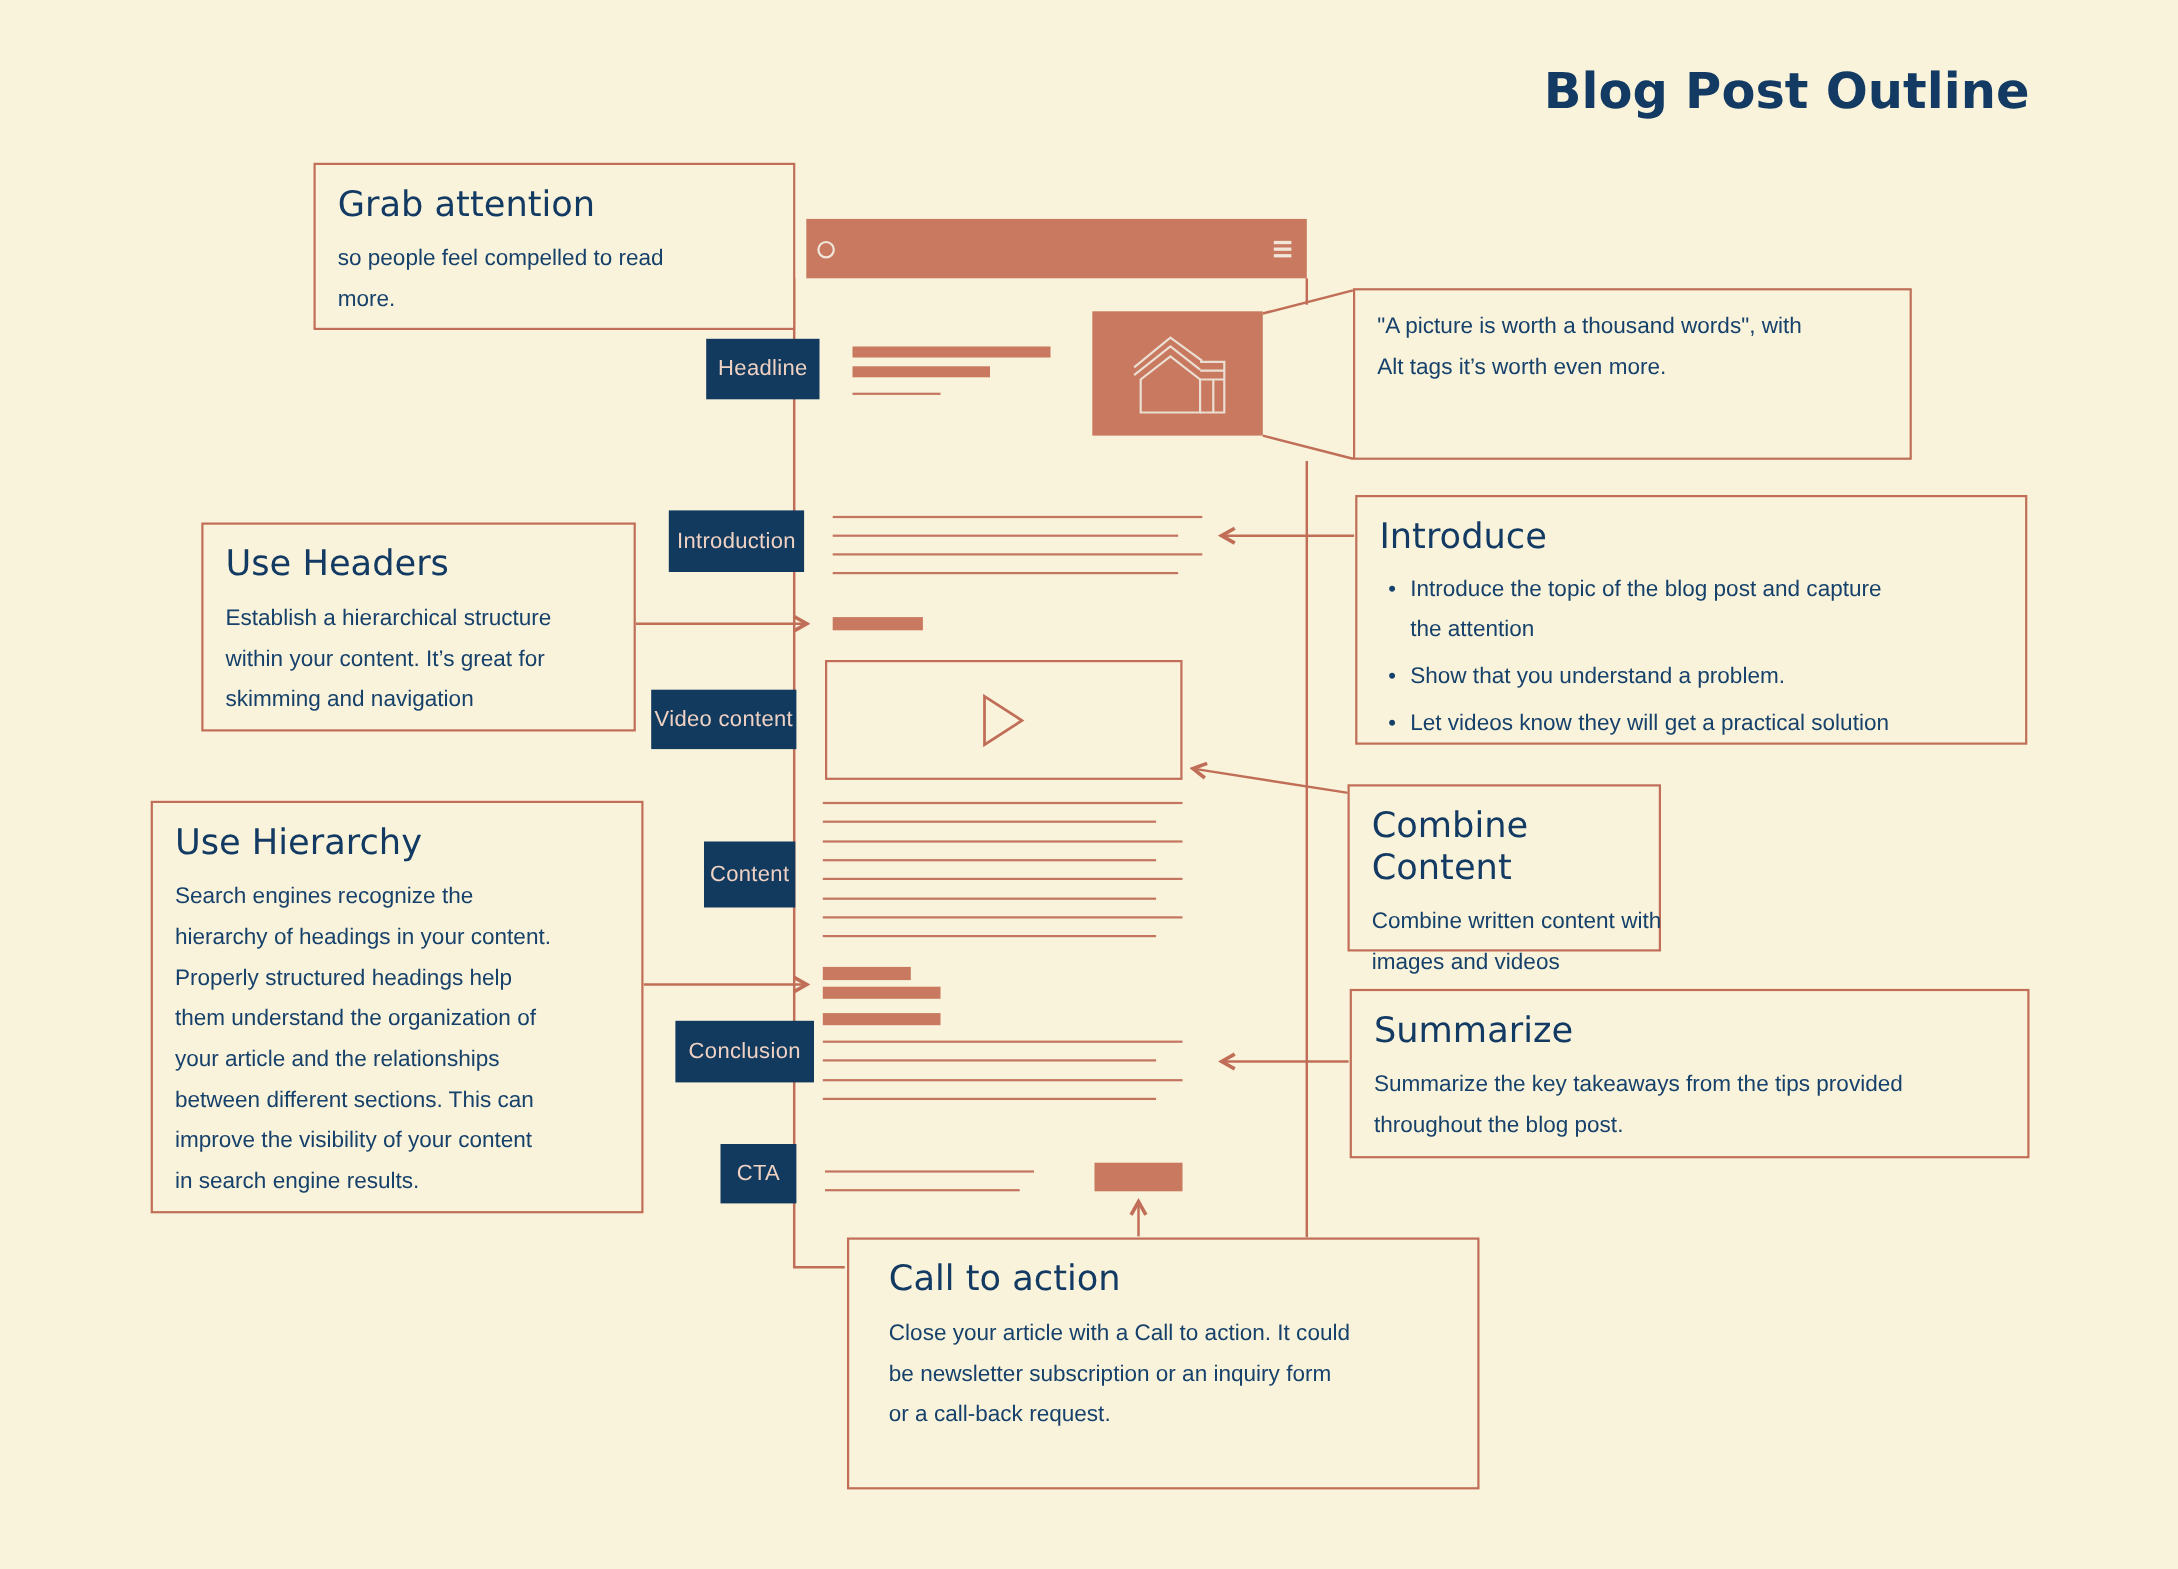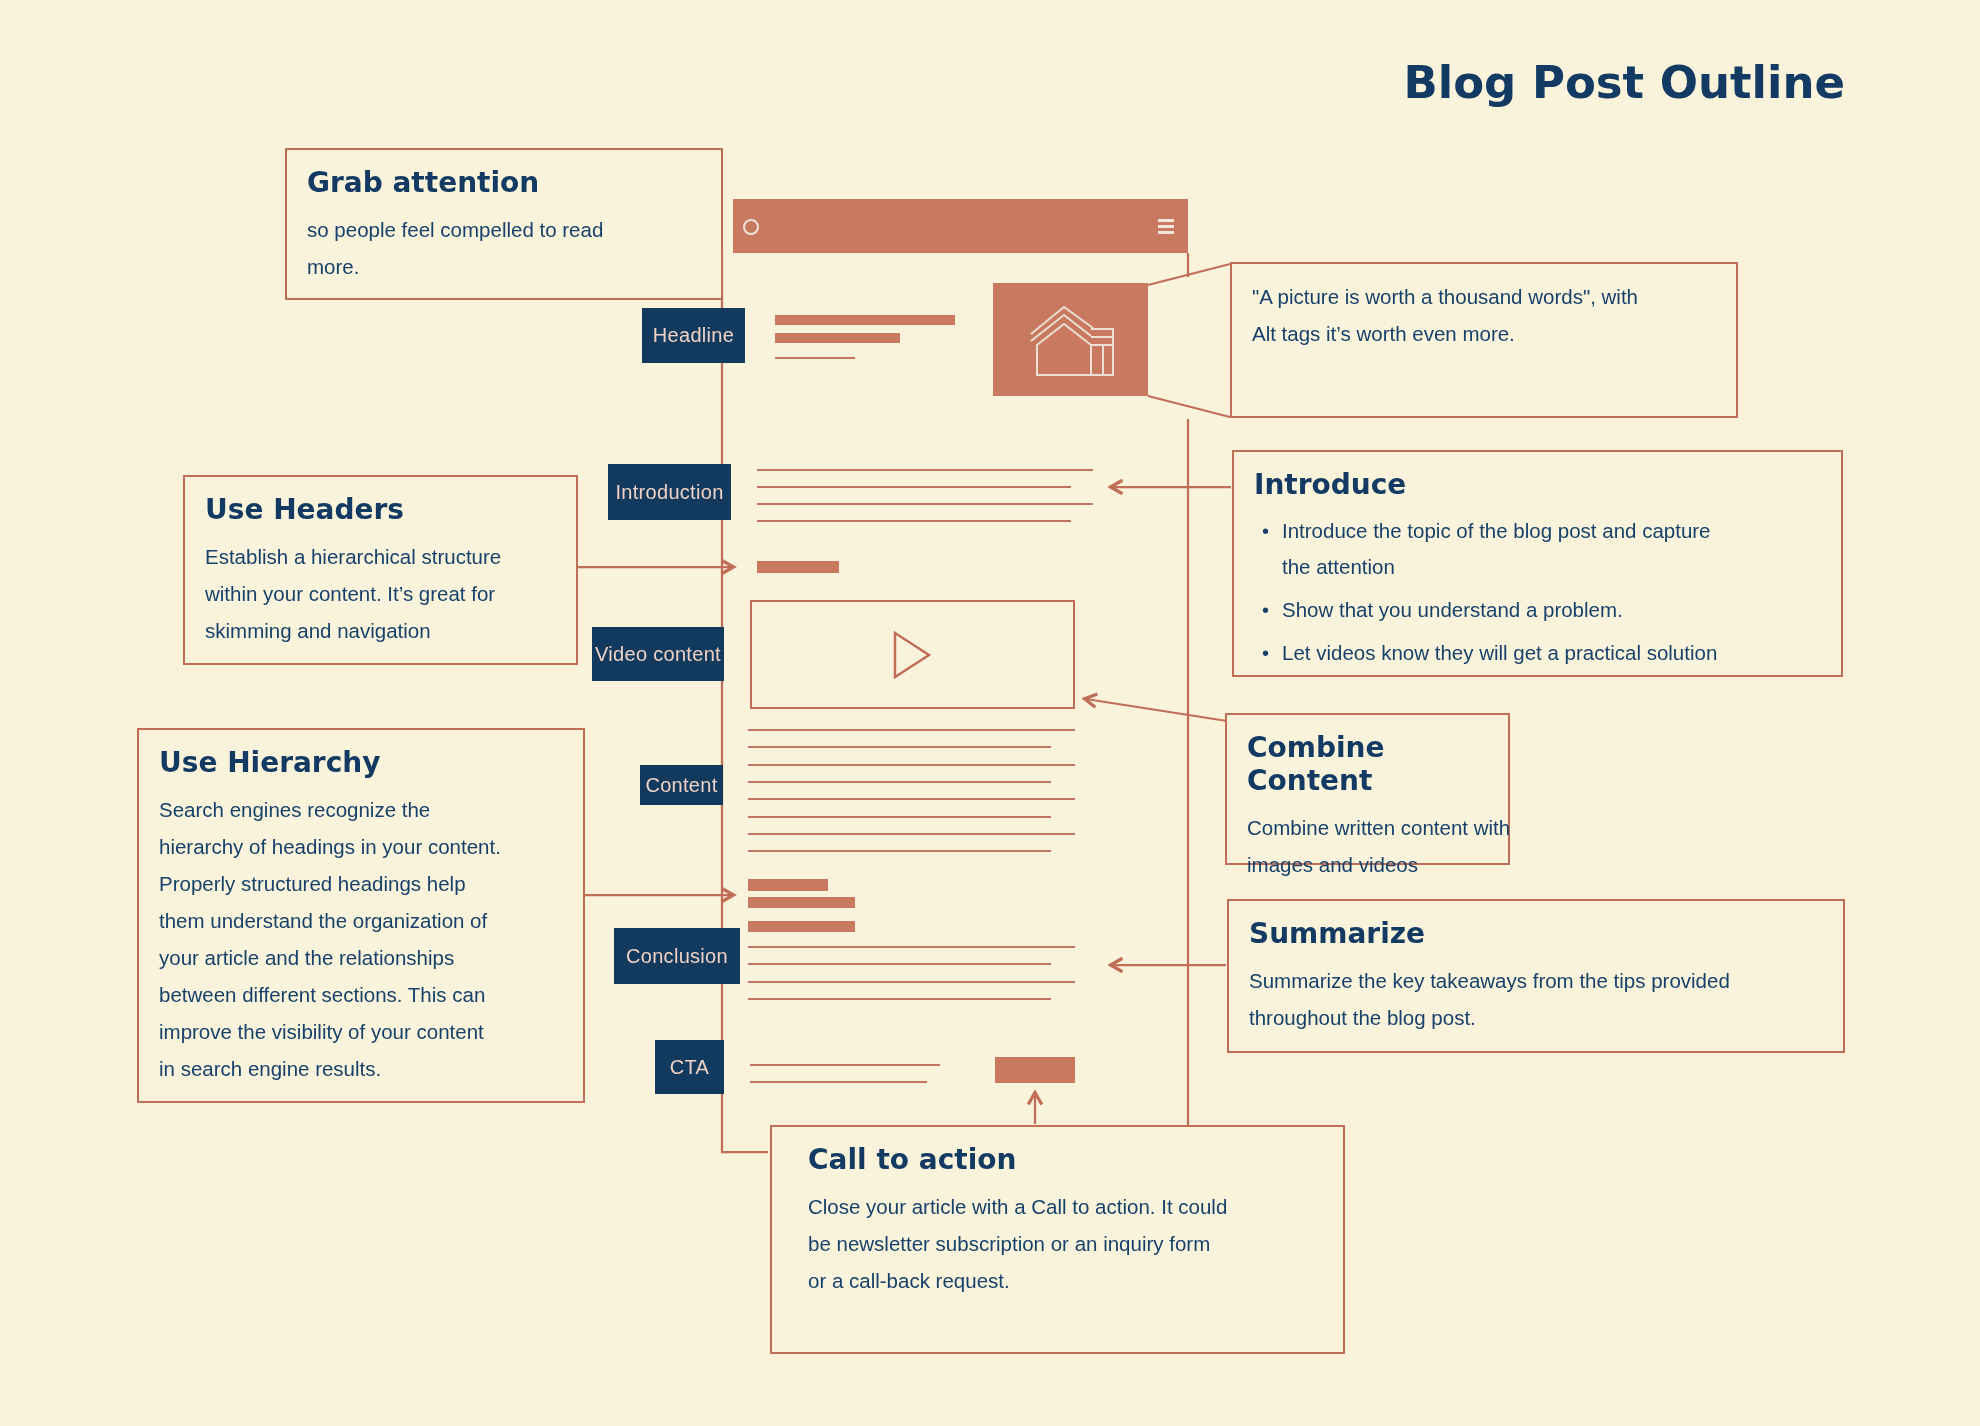--- a/index.html
+++ b/index.html
@@ -29,21 +29,21 @@
     position:absolute;background:var(--navy);color:var(--chiptext);
     display:flex;align-items:center;justify-content:center;
     font-size:20px;z-index:4;letter-spacing:.3px;
   }
   .callout{
     position:absolute;border:2px solid var(--line);background:var(--bg);
     box-sizing:border-box;z-index:3;padding:14px 16px 14px 20px;
   }
   .callout h3{
     margin:2px 0 12px 0;font-family:"DejaVu Sans",sans-serif;
-    font-size:28px;font-weight:bold;color:var(--heading);
+    font-size:32px;font-weight:normal;color:var(--heading);
   }
   .callout .body{
     white-space:pre;font-size:20.5px;line-height:37px;color:var(--body);
   }
   .callout ul{margin:0;padding:0;list-style:none;}
   .callout li{
     position:relative;padding-left:28px;margin-bottom:7px;
     white-space:pre;font-size:20.5px;line-height:36px;color:var(--body);
   }
   .callout li::before{
@@ -158,21 +158,21 @@
   <div class="tl" style="left:748px;top:981px;width:327px;"></div>
   <div class="tl" style="left:748px;top:998px;width:303px;"></div>
 
   <div class="tl" style="left:750px;top:1064px;width:190px;"></div>
   <div class="tl" style="left:750px;top:1081px;width:177px;"></div>
   <div class="bar" style="left:995px;top:1057px;width:80px;height:26px;"></div>
 
   <div class="chip" style="left:642px;top:308px;width:103px;height:55px;">Headline</div>
   <div class="chip" style="left:608px;top:464px;width:123px;height:56px;">Introduction</div>
   <div class="chip" style="left:592px;top:627px;width:132px;height:54px;">Video content</div>
-  <div class="chip" style="left:640px;top:765px;width:83px;height:40px;">Content</div>
+  <div class="chip" style="left:640px;top:765px;width:83px;height:60px;">Content</div>
   <div class="chip" style="left:614px;top:928px;width:126px;height:56px;">Conclusion</div>
   <div class="chip" style="left:655px;top:1040px;width:69px;height:54px;">CTA</div>
 
   <div class="callout" style="left:285px;top:148px;width:438px;height:152px;">
     <h3>Grab attention</h3>
     <div class="body">so people feel compelled to read
 more.</div>
   </div>
 
   <div class="callout" style="left:1230px;top:262px;width:508px;height:156px;">

